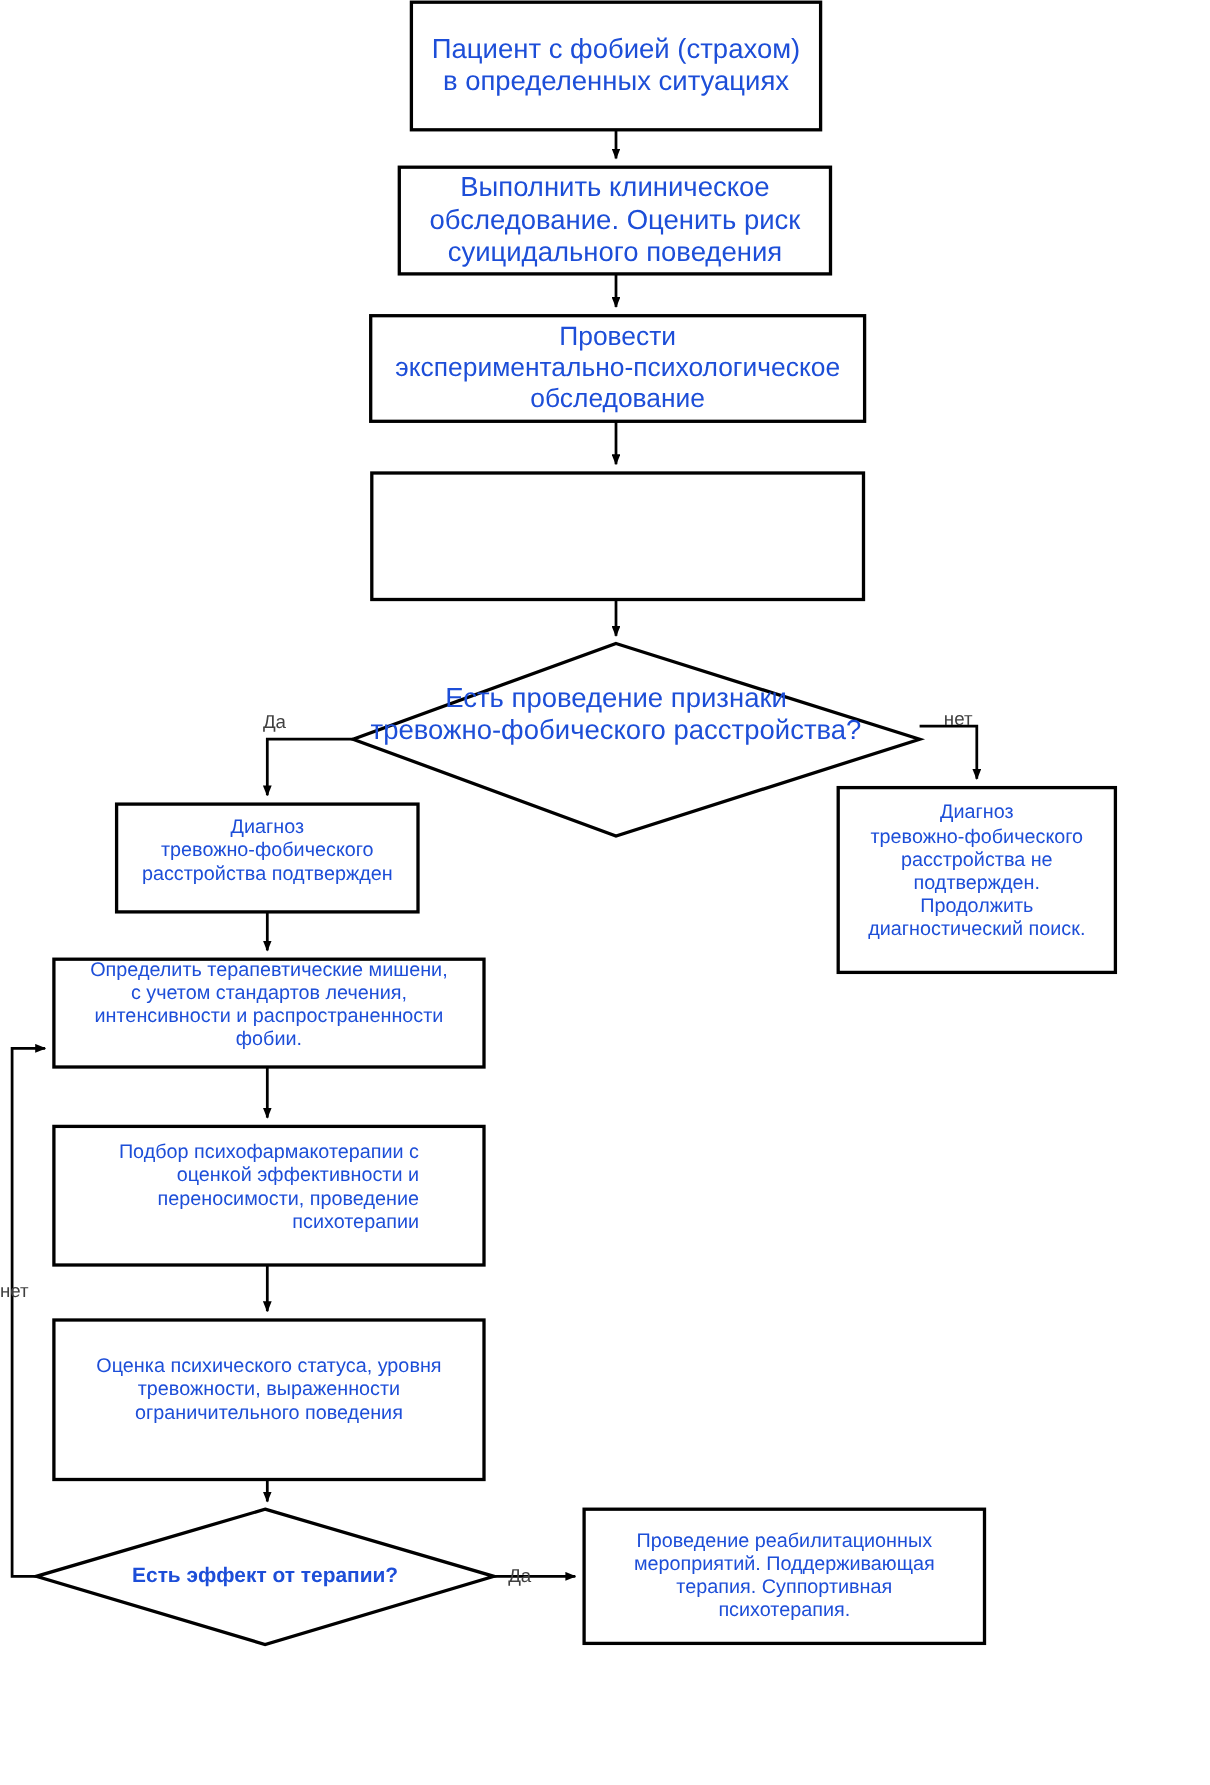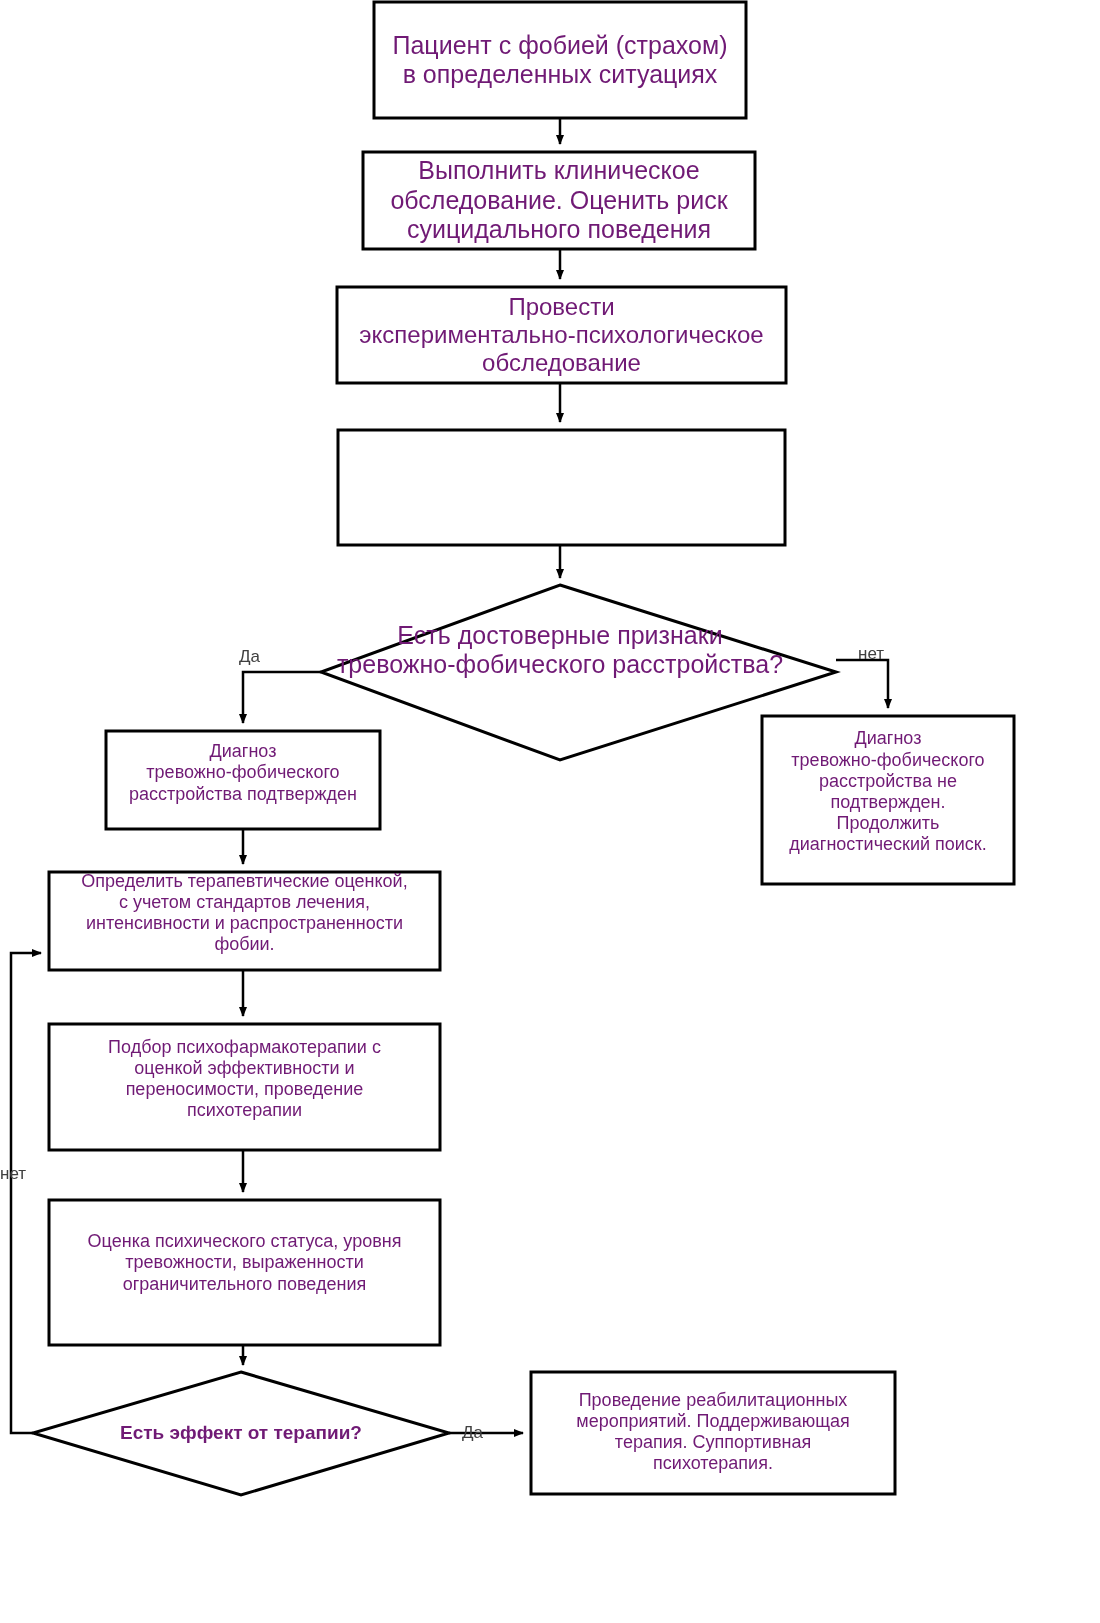--- a/index.html
+++ b/index.html
@@ -36,41 +36,41 @@
     stroke: #000000;
     stroke-width: 2.5;
     fill: none;
   }
   .node-text {
     position: absolute;
     display: flex;
     align-items: center;
     justify-content: center;
     text-align: center;
-    color: #701a75;
+    color: #1d4ed8;
     white-space: pre-line;
     line-height: 1.18;
     pointer-events: none;
   }
   .edge-label {
     position: absolute;
     color: #404040;
     white-space: nowrap;
     line-height: 1;
   }
   
   .t-start      { font-size: 25px; }
   .t-clinical   { font-size: 25px; }
   .t-psychexam  { font-size: 24px; }
   .t-labdiag    { font-size: 25px; }
   .t-decision1  { font-size: 25px; }
   .t-confirmed  { font-size: 18px; }
   .t-notconf    { font-size: 18px; }
   .t-targets    { font-size: 18px; }
-  .t-pharma     { font-size: 18px; }
+  .t-pharma     { font-size: 18px; text-align: right; }
   .t-assess     { font-size: 18px; }
   .t-decision2  { font-size: 19px; font-weight: bold; }
   .t-rehab      { font-size: 18px; }
   .lbl-sm       { font-size: 17px; }
 </style>
 </head>
 <body>
 
 <div id="flowchart-root">
 
@@ -135,35 +135,35 @@
 
   <div class="node-text t-psychexam" style="left:332px; top:287px; width:459px; height:96px;">Провести
 экспериментально-психологическое
 обследование</div>
 
   <div class="node-text t-clinical" style="left:363px; top:152px; width:392px; height:97px;">Выполнить клиническое
 обследование.  Оценить риск
 суицидального поведения</div>
 
 
-  <div class="node-text t-decision1" style="left:300px; top:614px; width:520px; height:72px;">Есть достоверные признаки
+  <div class="node-text t-decision1" style="left:300px; top:614px; width:520px; height:72px;">Есть проведение признаки
 тревожно-фобического расстройства?</div>
 
   <div class="node-text t-confirmed" style="left:106px; top:731px; width:274px; height:84px;">Диагноз
 тревожно-фобического
 расстройства подтвержден</div>
 
   <div class="node-text t-notconf" style="left:760px; top:716px; width:256px; height:152px;">Диагноз
 тревожно-фобического
 расстройства не
 подтвержден.
 Продолжить
 диагностический поиск.</div>
 
-  <div class="node-text t-targets" style="left:47px; top:868px; width:395px; height:90px;">Определить терапевтические оценкой,
+  <div class="node-text t-targets" style="left:47px; top:868px; width:395px; height:90px;">Определить терапевтические мишени,
 с учетом стандартов лечения,
 интенсивности и распространенности
 фобии.</div>
 
   <div class="node-text t-pharma" style="left:49px; top:1024px; width:391px; height:110px;">Подбор психофармакотерапии с
 оценкой эффективности и
 переносимости, проведение
 психотерапии</div>
 
   <div class="node-text t-assess" style="left:49px; top:1200px; width:391px; height:126px;">Оценка психического статуса, уровня

